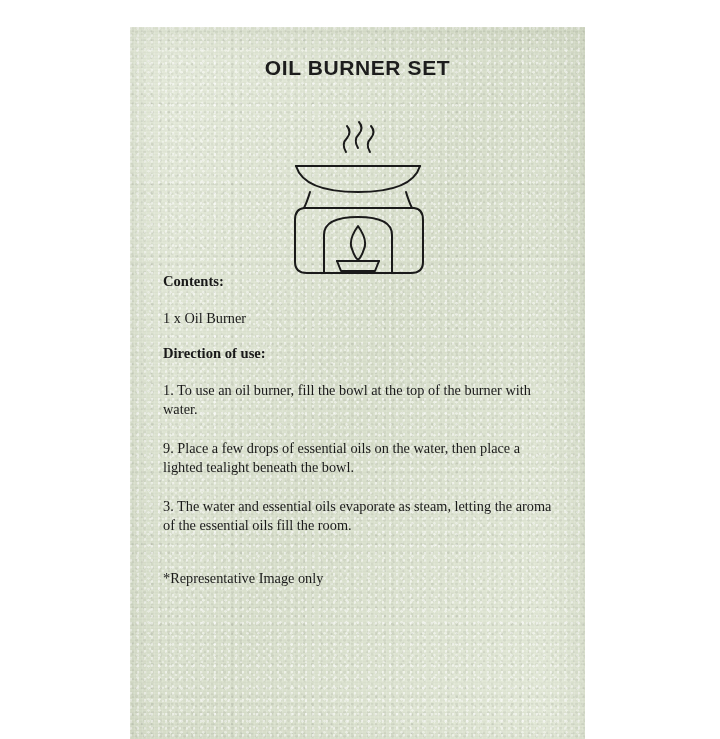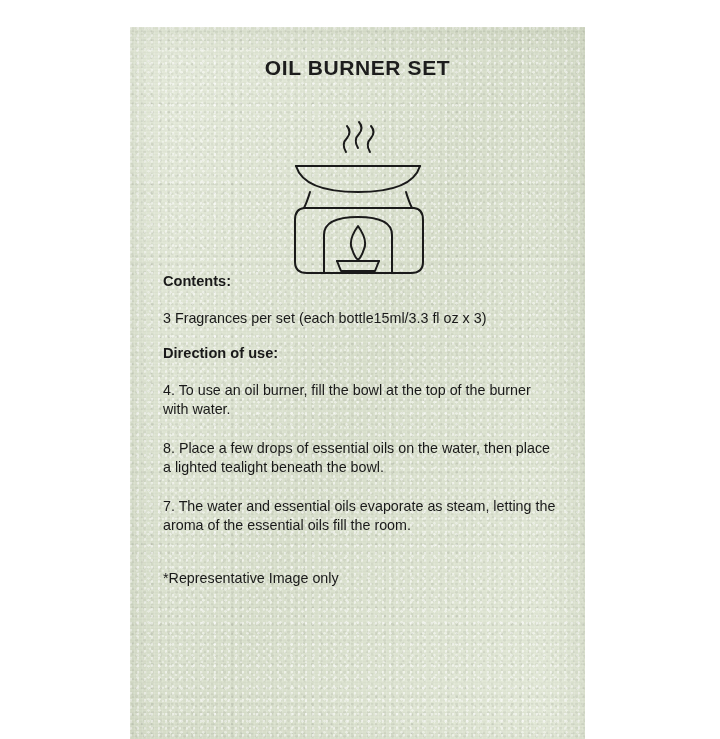--- a/index.html
+++ b/index.html
@@ -84,20 +84,21 @@
   }
 
   #body-text {
     position: absolute;
     left: 33px;
     top: 245px;
     width: 395px;
     color: #191919;
     font-size: 14.3px;
     line-height: 19.5px;
+    font-family: Liberation Serif, serif;
   }
 
   .heading {
     font-weight: bold;
     font-size: 14.6px;
     margin: 0 0 17px 0;
   }
   .heading.second {
     margin-top: 16px;
   }
@@ -149,30 +150,30 @@
             <path d="M95 128 q10 14 6 23 q-3 9 -6 11 q-3 -2 -6 -11 q-4 -9 6 -23 z"></path>
           </g>
         </svg>
       </div>
 
       <div id="body-text">
 
         <div class="heading">Contents:</div>
 
         <div class="list">
-          <div>3 Fragrances per set (each bottle15ml/3.3 fl oz x 3)</div>
+          <div>1 x Oil Burner</div>
         </div>
 
         <div class="heading second">Direction of use:</div>
 
-        <div class="para">4. To use an oil burner, fill the bowl at the top of the burner with water.</div>
+        <div class="para">1. To use an oil burner, fill the bowl at the top of the burner with water.</div>
         <div class="para-spacer"></div>
-        <div class="para">8. Place a few drops of essential oils on the water, then place a lighted tealight beneath the bowl.</div>
+        <div class="para">9. Place a few drops of essential oils on the water, then place a lighted tealight beneath the bowl.</div>
         <div class="para-spacer"></div>
-        <div class="para">7. The water and essential oils evaporate as steam, letting the aroma of the essential oils fill the room.</div>
+        <div class="para">3. The water and essential oils evaporate as steam, letting the aroma of the essential oils fill the room.</div>
 
         <div class="note">*Representative Image only</div>
       </div>
 
     </div>
   </div>
 
 </div>
 
 </body></html>

